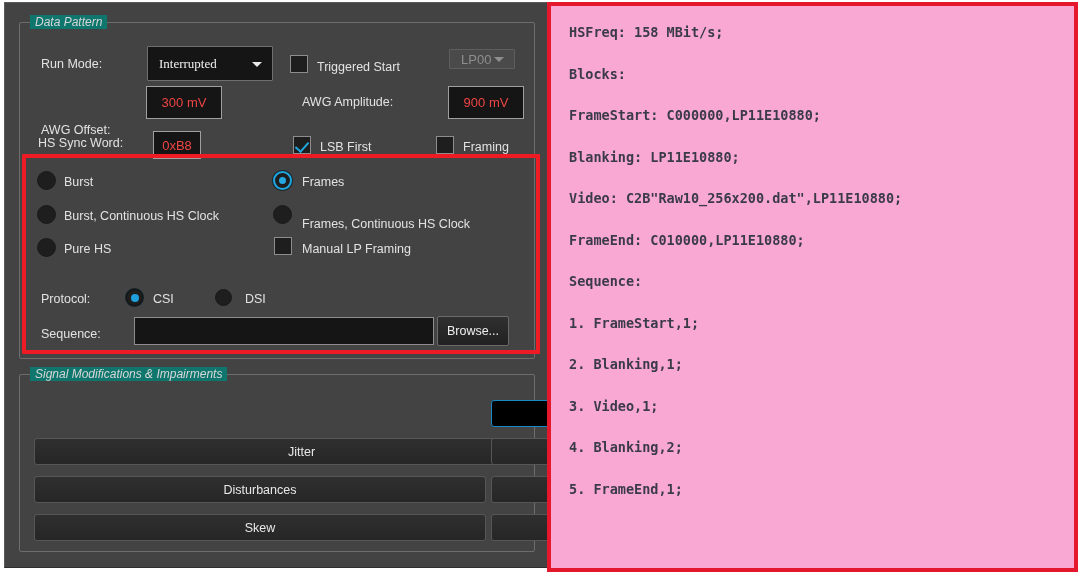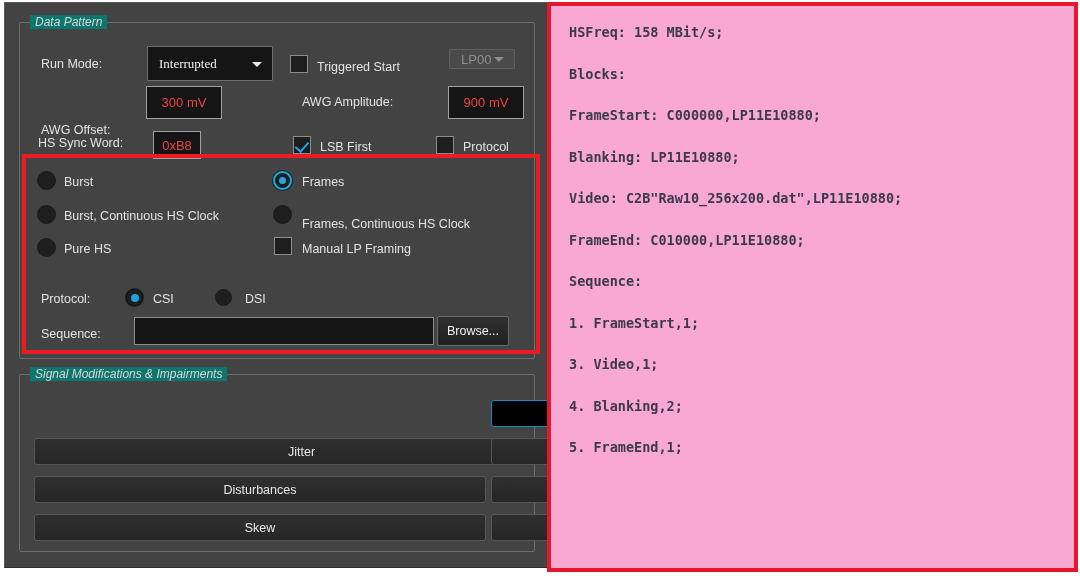--- a/index.html
+++ b/index.html
@@ -173,21 +173,21 @@
 
     <span class="lbl" style="left:33px; top:134px;">HS Sync Word:</span>
     <div class="field" style="left:148px; top:128px; width:48px; height:28px;">
       <span>0xB8</span>
     </div>
 
     <div class="cb checked" style="left:288px; top:133px;"></div>
     <span class="lbl" style="left:315px; top:138px;">LSB First</span>
 
     <div class="cb" style="left:431px; top:133px;"></div>
-    <span class="lbl" style="left:458px; top:138px;">Protocol</span>
+    <span class="lbl" style="left:458px; top:138px;">Framing</span>
 
     <div class="radio" style="left:32px; top:168px;"></div>
     <span class="lbl" style="left:59px; top:173px;">Burst</span>
 
     <div class="radio sel" style="left:268px; top:168px;"></div>
     <span class="lbl" style="left:297px; top:173px;">Frames</span>
 
     <div class="radio" style="left:32px; top:202px;"></div>
     <span class="lbl" style="left:59px; top:207px;">Burst, Continuous HS Clock</span>
 
@@ -239,19 +239,20 @@
   <div class="text-panel">
     <div class="code-lines">
       <div class="ln">HSFreq: 158 MBit/s;</div>
       <div class="ln">Blocks:</div>
       <div class="ln">FrameStart: C000000,LP11E10880;</div>
       <div class="ln">Blanking: LP11E10880;</div>
       <div class="ln">Video: C2B"Raw10_256x200.dat",LP11E10880;</div>
       <div class="ln">FrameEnd: C010000,LP11E10880;</div>
       <div class="ln">Sequence:</div>
       <div class="ln">1. FrameStart,1;</div>
+      <div class="ln">2. Blanking,1;</div>
       <div class="ln">3. Video,1;</div>
       <div class="ln">4. Blanking,2;</div>
       <div class="ln">5. FrameEnd,1;</div>
     </div>
   </div>
 
 </div>
 
 </body></html>

